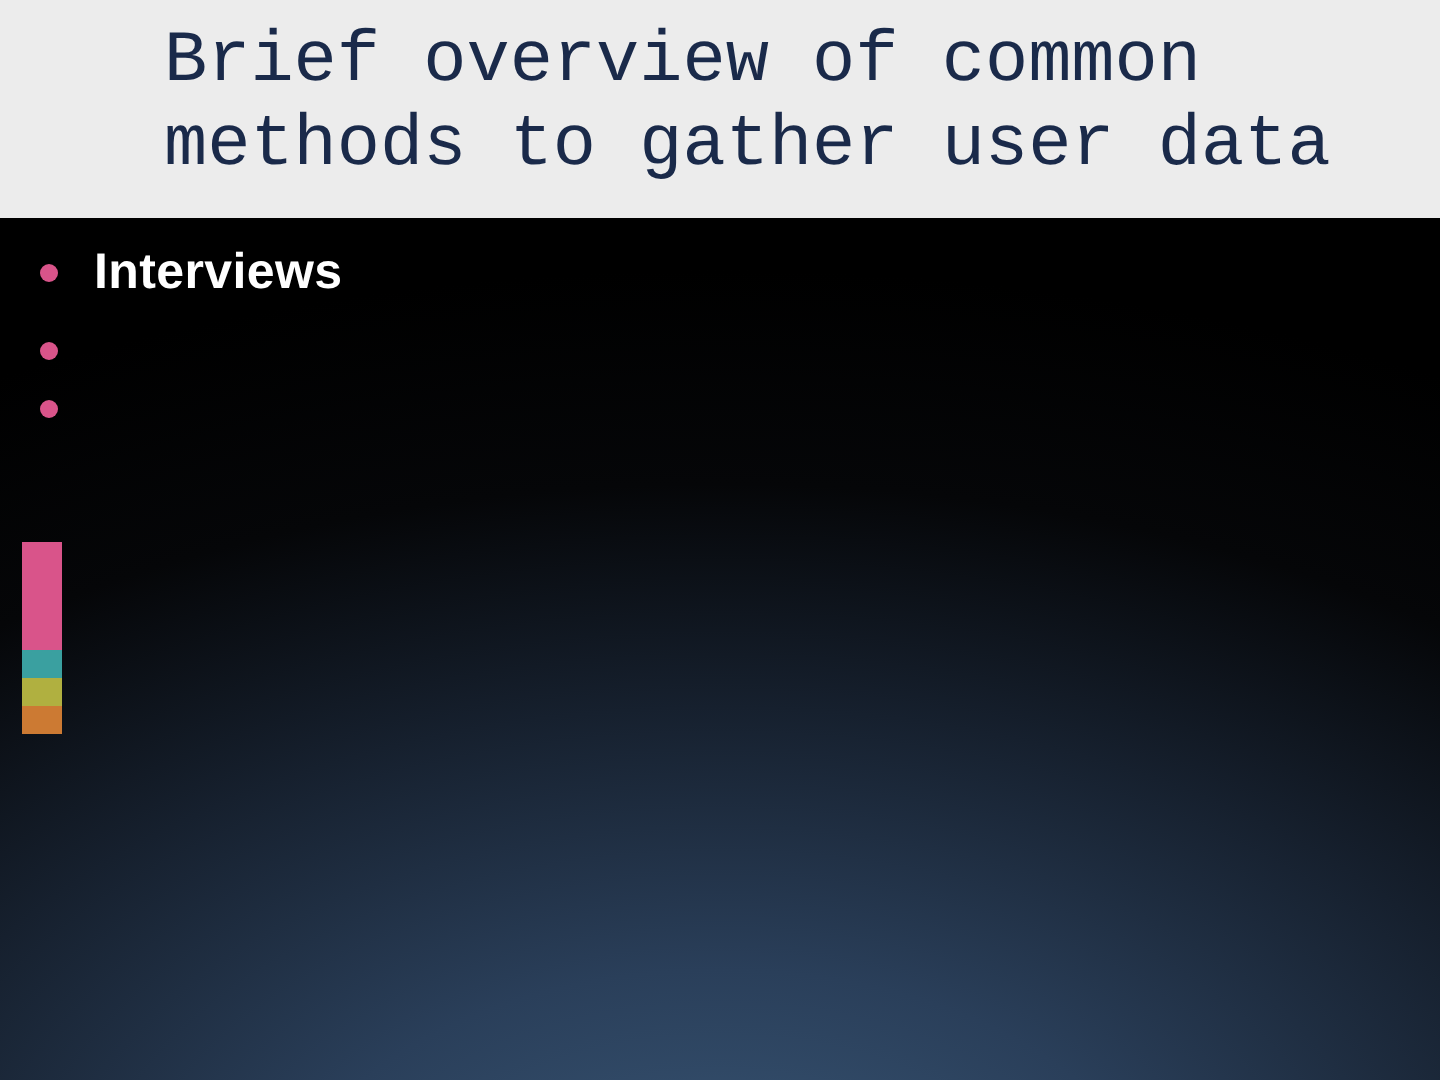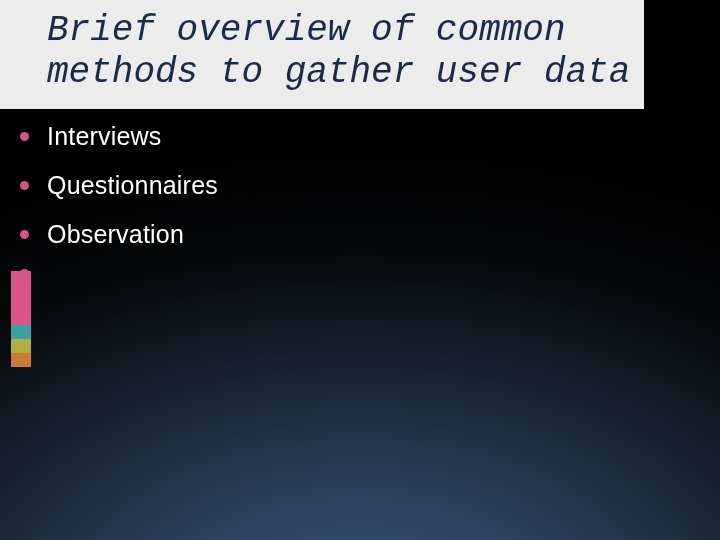--- a/index.html
+++ b/index.html
@@ -15,25 +15,24 @@
     width: 720px;
     height: 540px;
     background: radial-gradient(ellipse 110% 90% at 50% 115%, #3a5878 0%, #2a3f5a 28%, #16202e 55%, #050608 78%, #000 100%);
     font-family: "Segoe UI", "Helvetica Neue", Arial, sans-serif;
     color: #fff;
   }
   .title-band {
     position: absolute;
     top: 0;
     left: 0;
-    width: 644px;
+    width: 720px;
     background: #ececec;
-    padding: 10px 0 14px 47px;
+    padding: 10px 0 14px 82px;
     box-sizing: border-box;
-    font-style: italic;
   }
   .title-band h1 {
     margin: 0;
     font-family: "Consolas", "Courier New", monospace;
     font-weight: 400;
     font-size: 36px;
     line-height: 1.18;
     color: #1a2a4a;
     letter-spacing: 0px;
   }
@@ -67,21 +66,21 @@
   .bullet {
     width: 9px;
     height: 9px;
     border-radius: 50%;
     background: #d9548a;
     margin-right: 18px;
     flex: 0 0 auto;
   }
   .item-text {
     font-size: 25px;
-    font-weight: 400;
+    font-weight: 700;
     color: #fff;
     letter-spacing: 0.2px;
   }
 </style>
 </head>
 <body>
 
 <div class="slide">
 
   <div class="accent-stack">
@@ -97,24 +96,19 @@
     <h1>Brief overview of common methods to gather user data</h1>
   </div>
 
   <div class="body-list">
     <div class="item">
       <span class="bullet"></span>
       <span class="item-text">Interviews</span>
     </div>
     <div class="item">
       <span class="bullet"></span>
-      <span class="item-text">Questionnaires</span>
-    </div>
-    <div class="item">
-      <span class="bullet"></span>
-      <span class="item-text">Observation</span>
     </div>
     <div class="item">
       <span class="bullet"></span>
     </div>
   </div>
 
 </div>
 
 </body></html>

